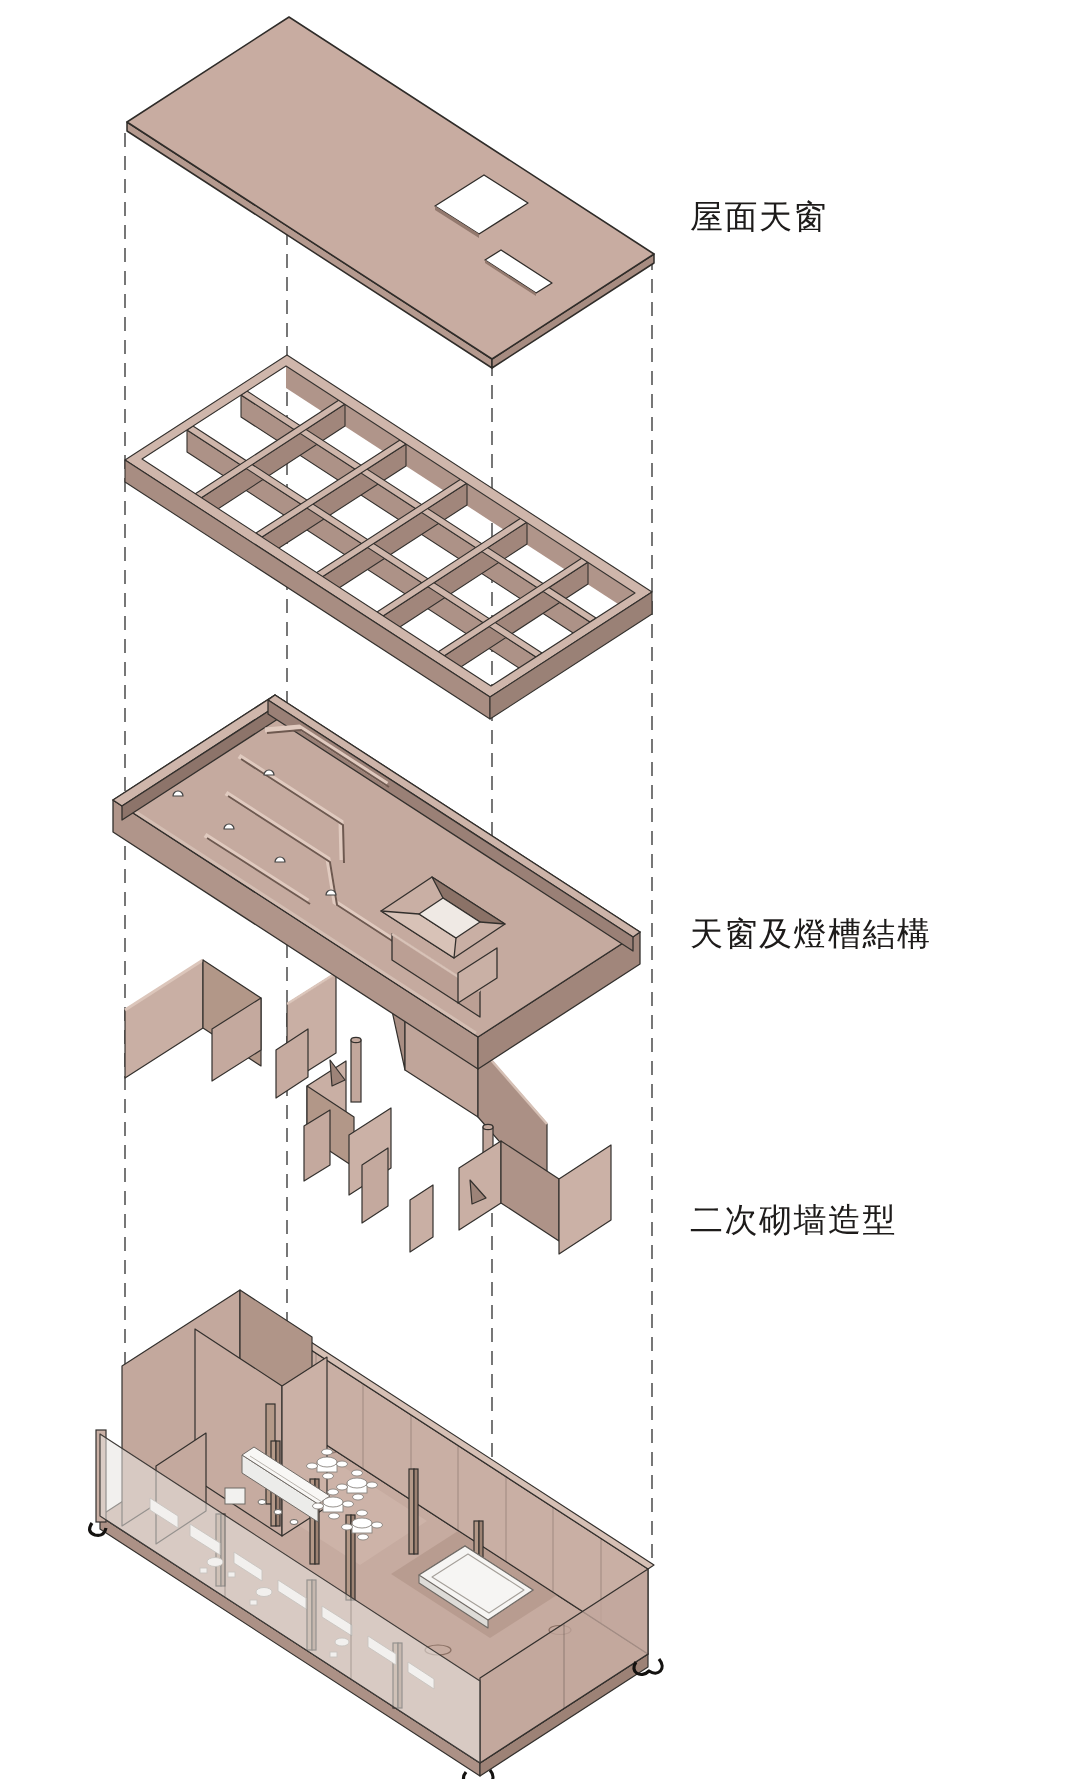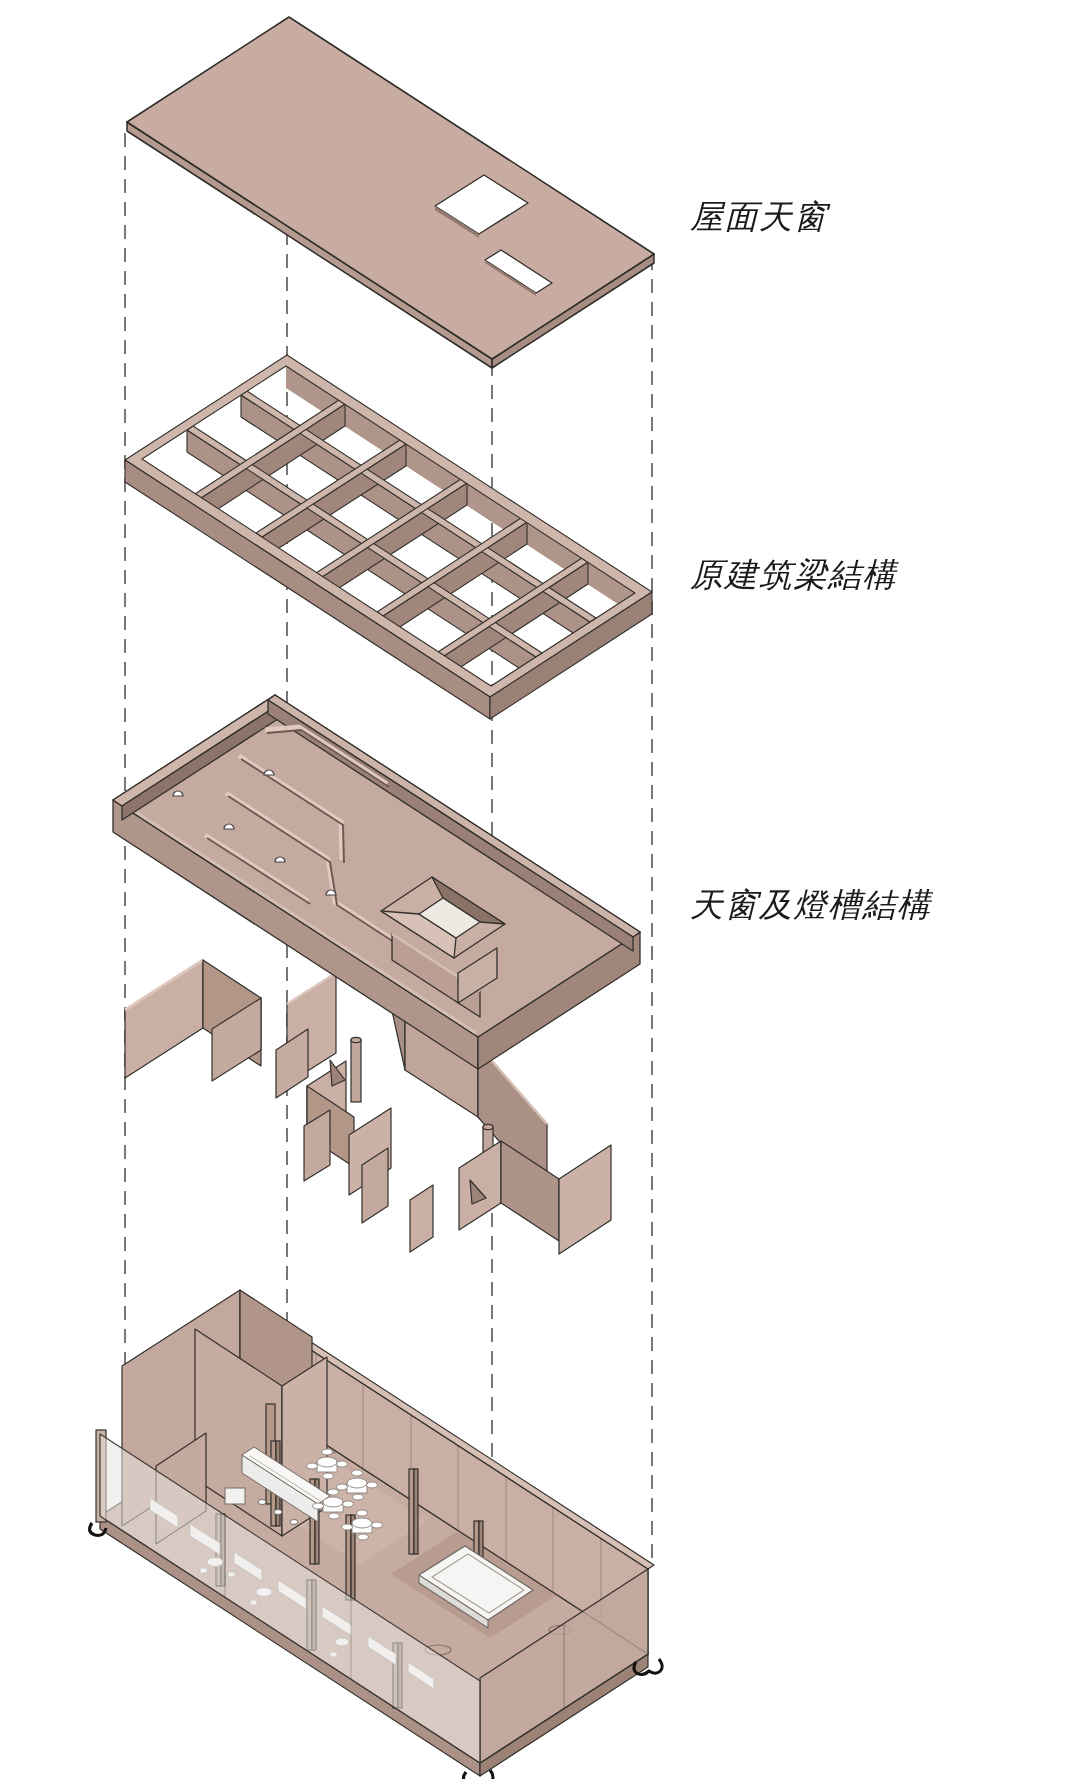--- a/index.html
+++ b/index.html
@@ -1,20 +1,20 @@
 <!DOCTYPE html>
 <html><head>
 <meta charset="utf-8">
 <style>
   :root{
     --surf:#c6aba0; --surfLight:#cfb6ab; --surfMid:#b59a8f; --surfShadow:#ab9085;
     --surfDark:#8d746a; --outline:#33302d; --lineCol:#555555; --labelCol:#1d1b1a;
   }
   html,body{margin:0;padding:0;background:#ffffff;}
-  .stage{position:relative;width:1080px;height:1779px;background:#ffffff;overflow:hidden;font-style:italic;}
+  .stage{position:relative;width:1080px;height:1779px;background:#ffffff;overflow:hidden;}
   .drawing{position:absolute;left:0;top:0;}
   .layer-label{
     position:absolute;left:690px;
     font-family:"Liberation Serif","DejaVu Serif",serif;
     font-size:33px;color:var(--labelCol);letter-spacing:1.5px;white-space:nowrap;
   }
   svg polygon, svg path{stroke-linejoin:round;}
 </style>
 </head>
 <body>
@@ -301,15 +301,15 @@
     <polygon points="127,122 289,17 654,254 492,359" fill="#c8aca1"></polygon>
 
     <polygon points="435,206 479,234 528,203 484,175" fill="#ffffff" stroke-width="1.3"></polygon>
     <polygon points="435,206 479,234 479,238 435,210" fill="#93796e" stroke="none"></polygon>
     <polygon points="485,260 536,293 552,283 501,250" fill="#ffffff" stroke-width="1.3"></polygon>
     <polygon points="485,260 536,293 536,296 485,263" fill="#93796e" stroke="none"></polygon>
   </g>
 </svg>
 
   <div class="layer-label" style="top:195px">屋面天窗</div>
-  <div class="layer-label" style="top:553px">原建筑梁結構</div>
-  <div class="layer-label" style="top:883px">天窗及燈槽結構</div>
+  <div class="layer-label" style="top:912px">天窗及燈槽結構</div>
+  <div class="layer-label" style="top:1198px">二次砌墙造型</div>
 </div>
 
 </body></html>

